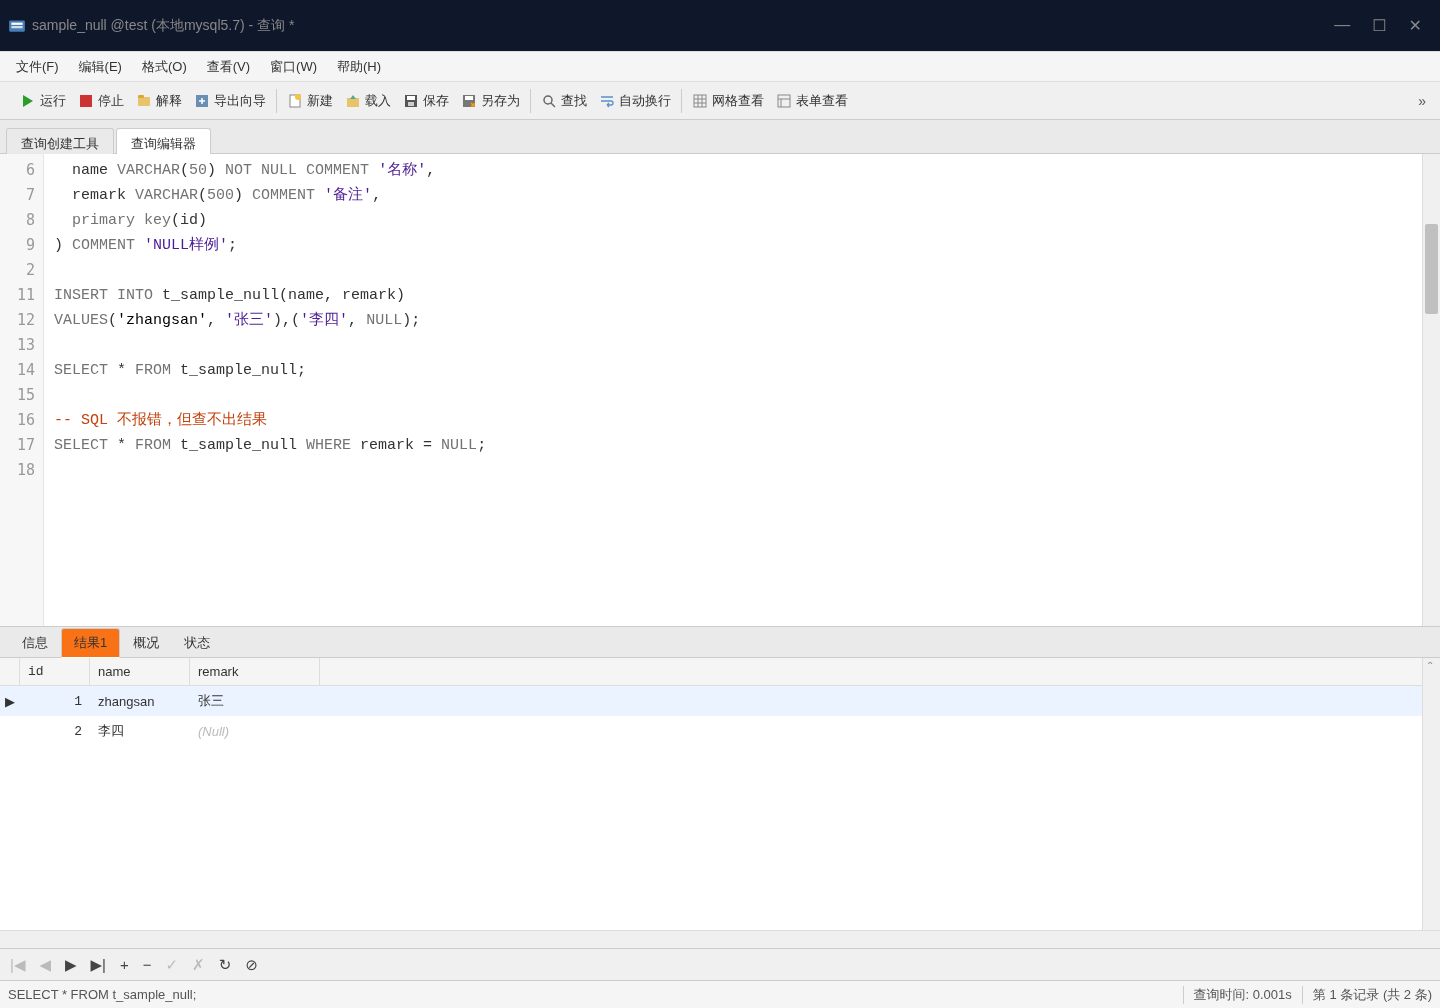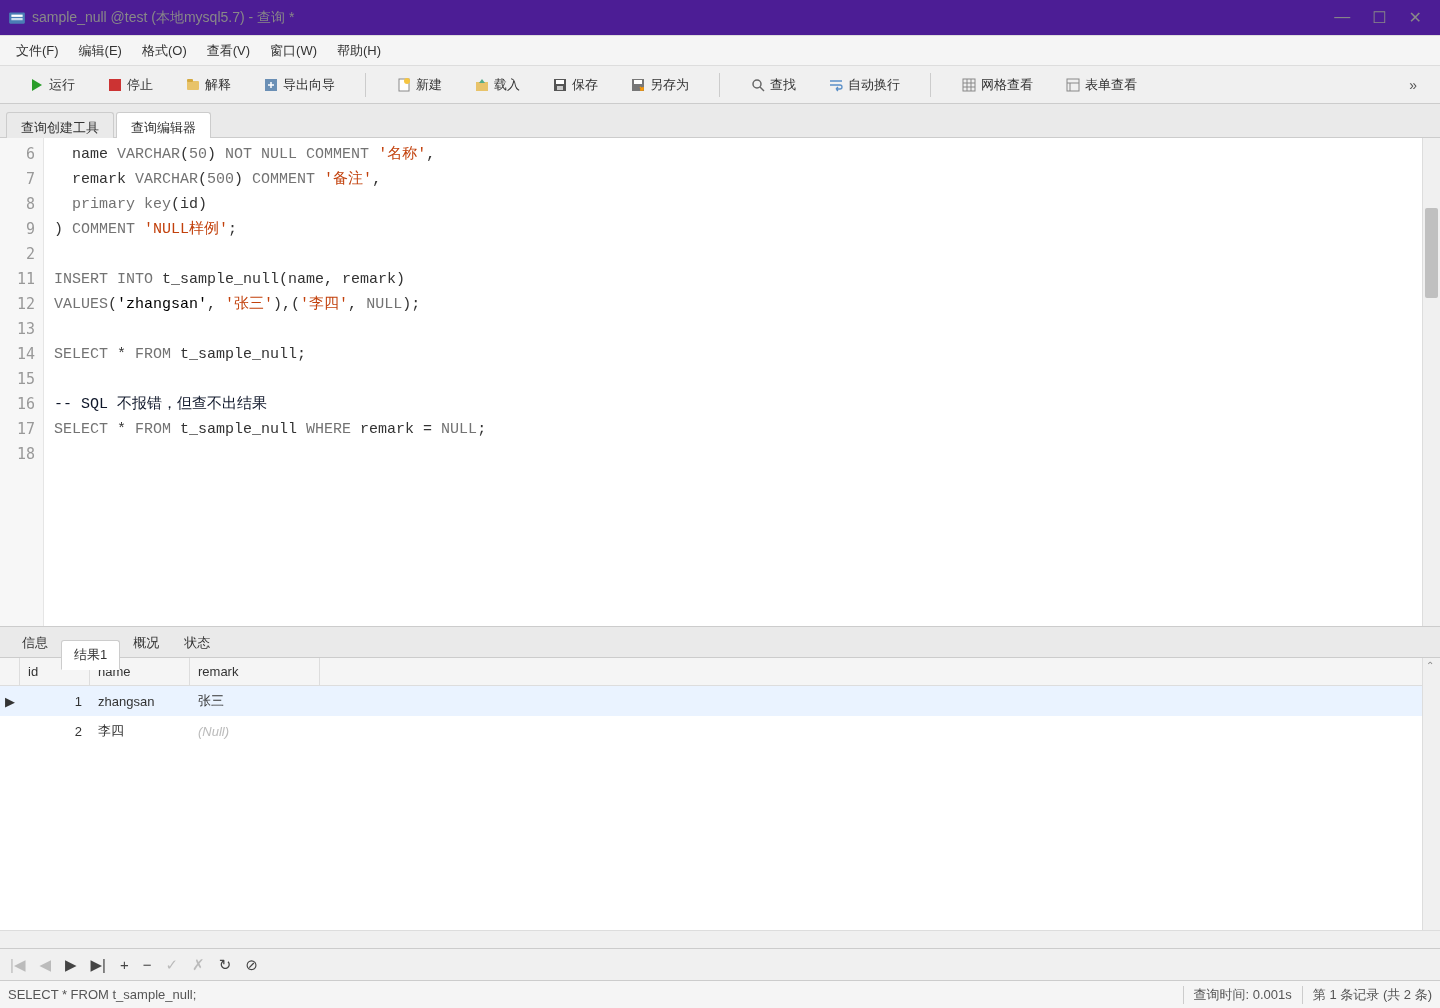--- a/index.html
+++ b/index.html
@@ -1,54 +1,54 @@
 <!DOCTYPE html>
 <html><head>
 <meta charset="utf-8">
 <style>
 * { box-sizing: border-box; margin: 0; padding: 0; }
 body { font-family: "Microsoft YaHei", "SimSun", Arial, sans-serif; font-size: 13px; background: #f0f0f0; color: #333; width: 1440px; height: 1008px; overflow: hidden; display: flex; flex-direction: column; }
-.titlebar { height: 36px; background: #4c1d95; display: flex; align-items: center; padding: 0 8px; border-bottom: 1px solid #ddd; }
+.titlebar { height: 52px; background: #0f172a; display: flex; align-items: center; padding: 0 8px; border-bottom: 1px solid #ddd; }
 .titlebar .icon { width: 18px; height: 18px; margin-right: 6px; }
 .titlebar .title { color: #888; flex: 1; font-size: 14px; }
 .win-controls { display: flex; gap: 22px; color: #888; font-size: 16px; padding-right: 10px; }
 .menubar { height: 30px; background: #f5f5f5; display: flex; align-items: center; padding: 0 6px; border-bottom: 1px solid #ddd; }
 .menubar .menu-item { padding: 4px 10px; cursor: default; }
-.toolbar { height: 38px; background: #f0f0f0; display: flex; align-items: center; padding: 0 23px; border-bottom: 1px solid #ccc; gap: 20px; }
+.toolbar { height: 38px; background: #f0f0f0; display: flex; align-items: center; padding: 0 14px; border-bottom: 1px solid #ccc; gap: 0; }
 .toolbar .btn { display: flex; align-items: center; gap: 4px; padding: 3px 6px; cursor: default; }
 .toolbar .sep { width: 1px; height: 24px; background: #ccc; margin: 0 4px; }
 .toolbar .spacer { flex: 1; }
 .toolbar .chevron { font-size: 14px; color: #555; }
 .ico { width: 16px; height: 16px; display: inline-block; }
 .tabs { height: 34px; background: #eaeaea; display: flex; align-items: flex-end; padding: 0 6px; border-bottom: 1px solid #ccc; }
 .tabs .tab { padding: 6px 14px; border: 1px solid #ccc; border-bottom: none; background: #eaeaea; margin-right: 2px; border-radius: 3px 3px 0 0; position: relative; top: 6px; }
 .tabs .tab.active { background: #fff; }
 .editor { flex: 1; display: flex; background: #fff; overflow: hidden; min-height: 200px; position: relative; }
 .gutter { width: 44px; background: #f7f7f7; border-right: 1px solid #e5e5e5; text-align: right; padding: 4px 8px 4px 0; color: #999; font-family: Consolas, monospace; font-size: 15px; line-height: 25px; }
 .code { flex: 1; padding: 4px 10px; font-family: Consolas, "Courier New", monospace; font-size: 15px; line-height: 25px; white-space: pre; }
 .code .kw { color: #737373; }
-.code .cm { color: #0f172a; }
-.code .str { color: #c2410c; }
+.code .cm { color: #c2410c; }
+.code .str { color: #4c1d95; }
 .code .str2 { color: #000000; }
 .editor-scroll { width: 18px; background: #f0f0f0; border-left: 1px solid #ddd; position: relative; }
 .editor-scroll::before { content: ""; position: absolute; top: 70px; left: 2px; right: 2px; height: 90px; background: #c0c0c0; border-radius: 2px; }
 .result-tabs { height: 32px; background: #eaeaea; display: flex; align-items: flex-end; padding: 0 10px; border-top: 1px solid #ccc; border-bottom: 1px solid #ccc; gap: 1px; }
 .result-tabs .rtab { padding: 5px 12px; }
-.result-tabs .rtab.active { background: #ffffff; border: 1px solid #ccc; border-bottom: 1px solid #fff; border-radius: 3px 3px 0 0; position: relative; top: 13px; }
+.result-tabs .rtab.active { background: #f97316; border: 1px solid #ccc; border-bottom: 1px solid #fff; border-radius: 3px 3px 0 0; position: relative; top: 1px; }
 .results { height: 290px; background: #fff; display: flex; flex-direction: column; }
 .grid-wrap { flex: 1; display: flex; overflow: hidden; }
 .grid { flex: 1; }
 .grid-header { display: flex; background: #f5f5f5; border-bottom: 1px solid #ddd; height: 28px; align-items: center; }
 .grid-header .cornercell { width: 20px; border-right: 1px solid #ddd; height: 100%; }
 .grid-header .hcell { padding: 4px 8px; border-right: 1px solid #ddd; height: 100%; display: flex; align-items: center; }
 .grid-row { display: flex; height: 30px; align-items: center; }
 .grid-row.sel { background: #eaf3ff; }
 .grid-row .rowmark { width: 20px; text-align: center; color: #333; }
 .grid-row .cell { padding: 4px 8px; }
-.c-id { width: 70px; text-align: right; }
+.c-id { width: 70px; text-align: right; font-family: Liberation Mono, monospace; }
 .c-name { width: 100px; }
 .c-remark { width: 130px; }
 .null-val { color: #bbb; font-style: italic; }
 .grid-vscroll { width: 18px; background: #f0f0f0; border-left: 1px solid #ddd; position: relative; }
 .grid-vscroll::after { content: "⌃"; position: absolute; top: 2px; left: 3px; color: #888; font-size: 10px; }
 .grid-hscroll { height: 18px; background: #f0f0f0; border-top: 1px solid #ddd; }
 .nav-toolbar { height: 32px; background: #f0f0f0; display: flex; align-items: center; padding: 0 10px; gap: 14px; border-top: 1px solid #ccc; font-size: 15px; color: #444; }
 .nav-toolbar .nbtn { cursor: default; }
 .nav-toolbar .nbtn.disabled { color: #bbb; }
 .statusbar { height: 28px; background: #f5f5f5; border-top: 1px solid #ccc; display: flex; align-items: center; padding: 0 8px; font-size: 13px; color: #555; }

